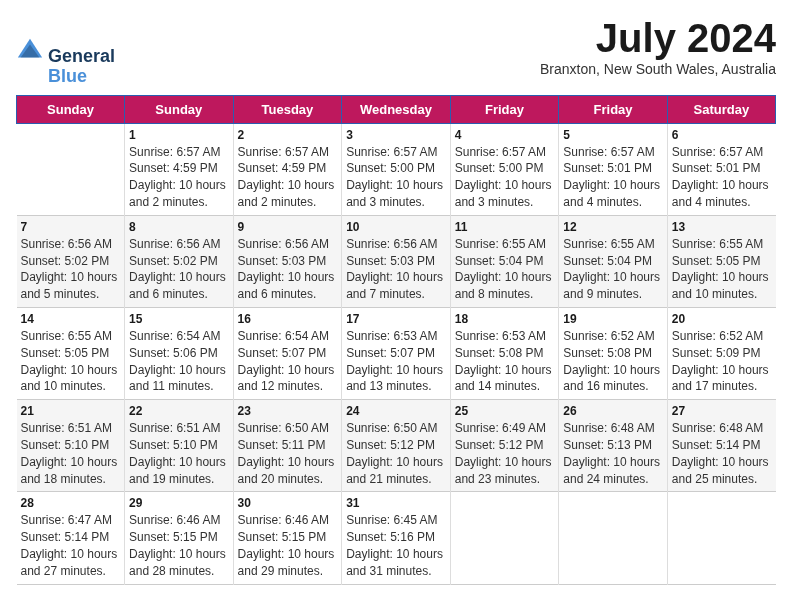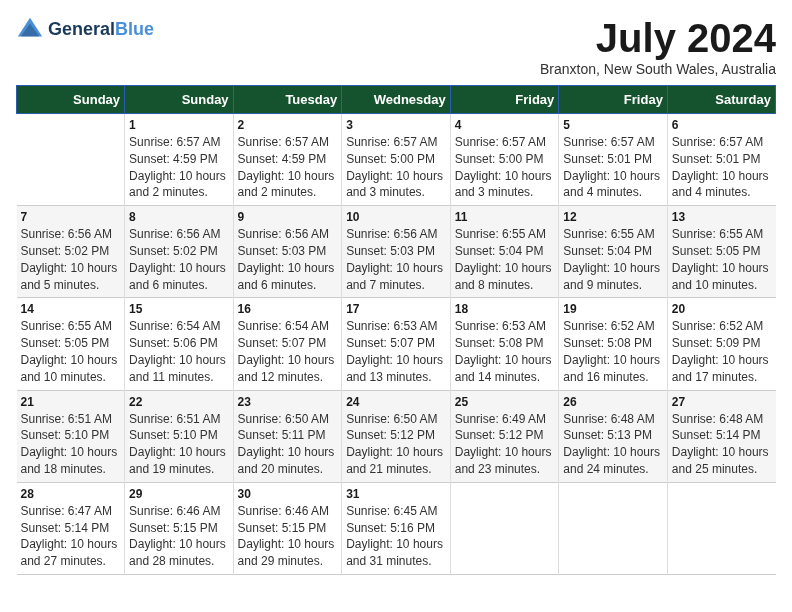--- a/index.html
+++ b/index.html
@@ -45,24 +45,24 @@
     .location {
       font-size: 14px;
       color: #333;
     }
     table {
       width: 100%;
       border-collapse: collapse;
       font-size: 11px;
     }
     thead tr th {
-      background-color: #14532d;
+      background-color: #be185d;
       color: #fff;
       padding: 6px 4px;
-      text-align: right;
+      text-align: center;
       font-size: 13px;
       font-weight: bold;
       border: 1px solid #2a5db0;
     }
     tbody tr {
       border-bottom: 1px solid #ccc;
     }
     tbody tr:nth-child(odd) {
       background-color: #fff;
     }
@@ -94,21 +94,21 @@
   </style>
 </head>
 <body>
 
 <div class="header">
   <div class="logo">
     <svg class="logo-icon" viewBox="0 0 30 30" xmlns="http://www.w3.org/2000/svg">
       <polygon points="15,2 28,22 2,22" fill="#4a90d9"></polygon>
       <polygon points="15,8 25,22 5,22" fill="#1a3a5c" opacity="0.4"></polygon>
     </svg>
-    <div style="display:flex; line-height:1.15;">
+    <div style="display:flex; flex-direction:column; line-height:1.15;margin-top:31px;">
       <span class="logo-text">General</span>
       <span class="logo-text"><span>Blue</span></span>
     </div>
   </div>
   <div class="title-block">
     <div class="month-title">July 2024</div>
     <div class="location">Branxton, New South Wales, Australia</div>
   </div>
 </div>
 

